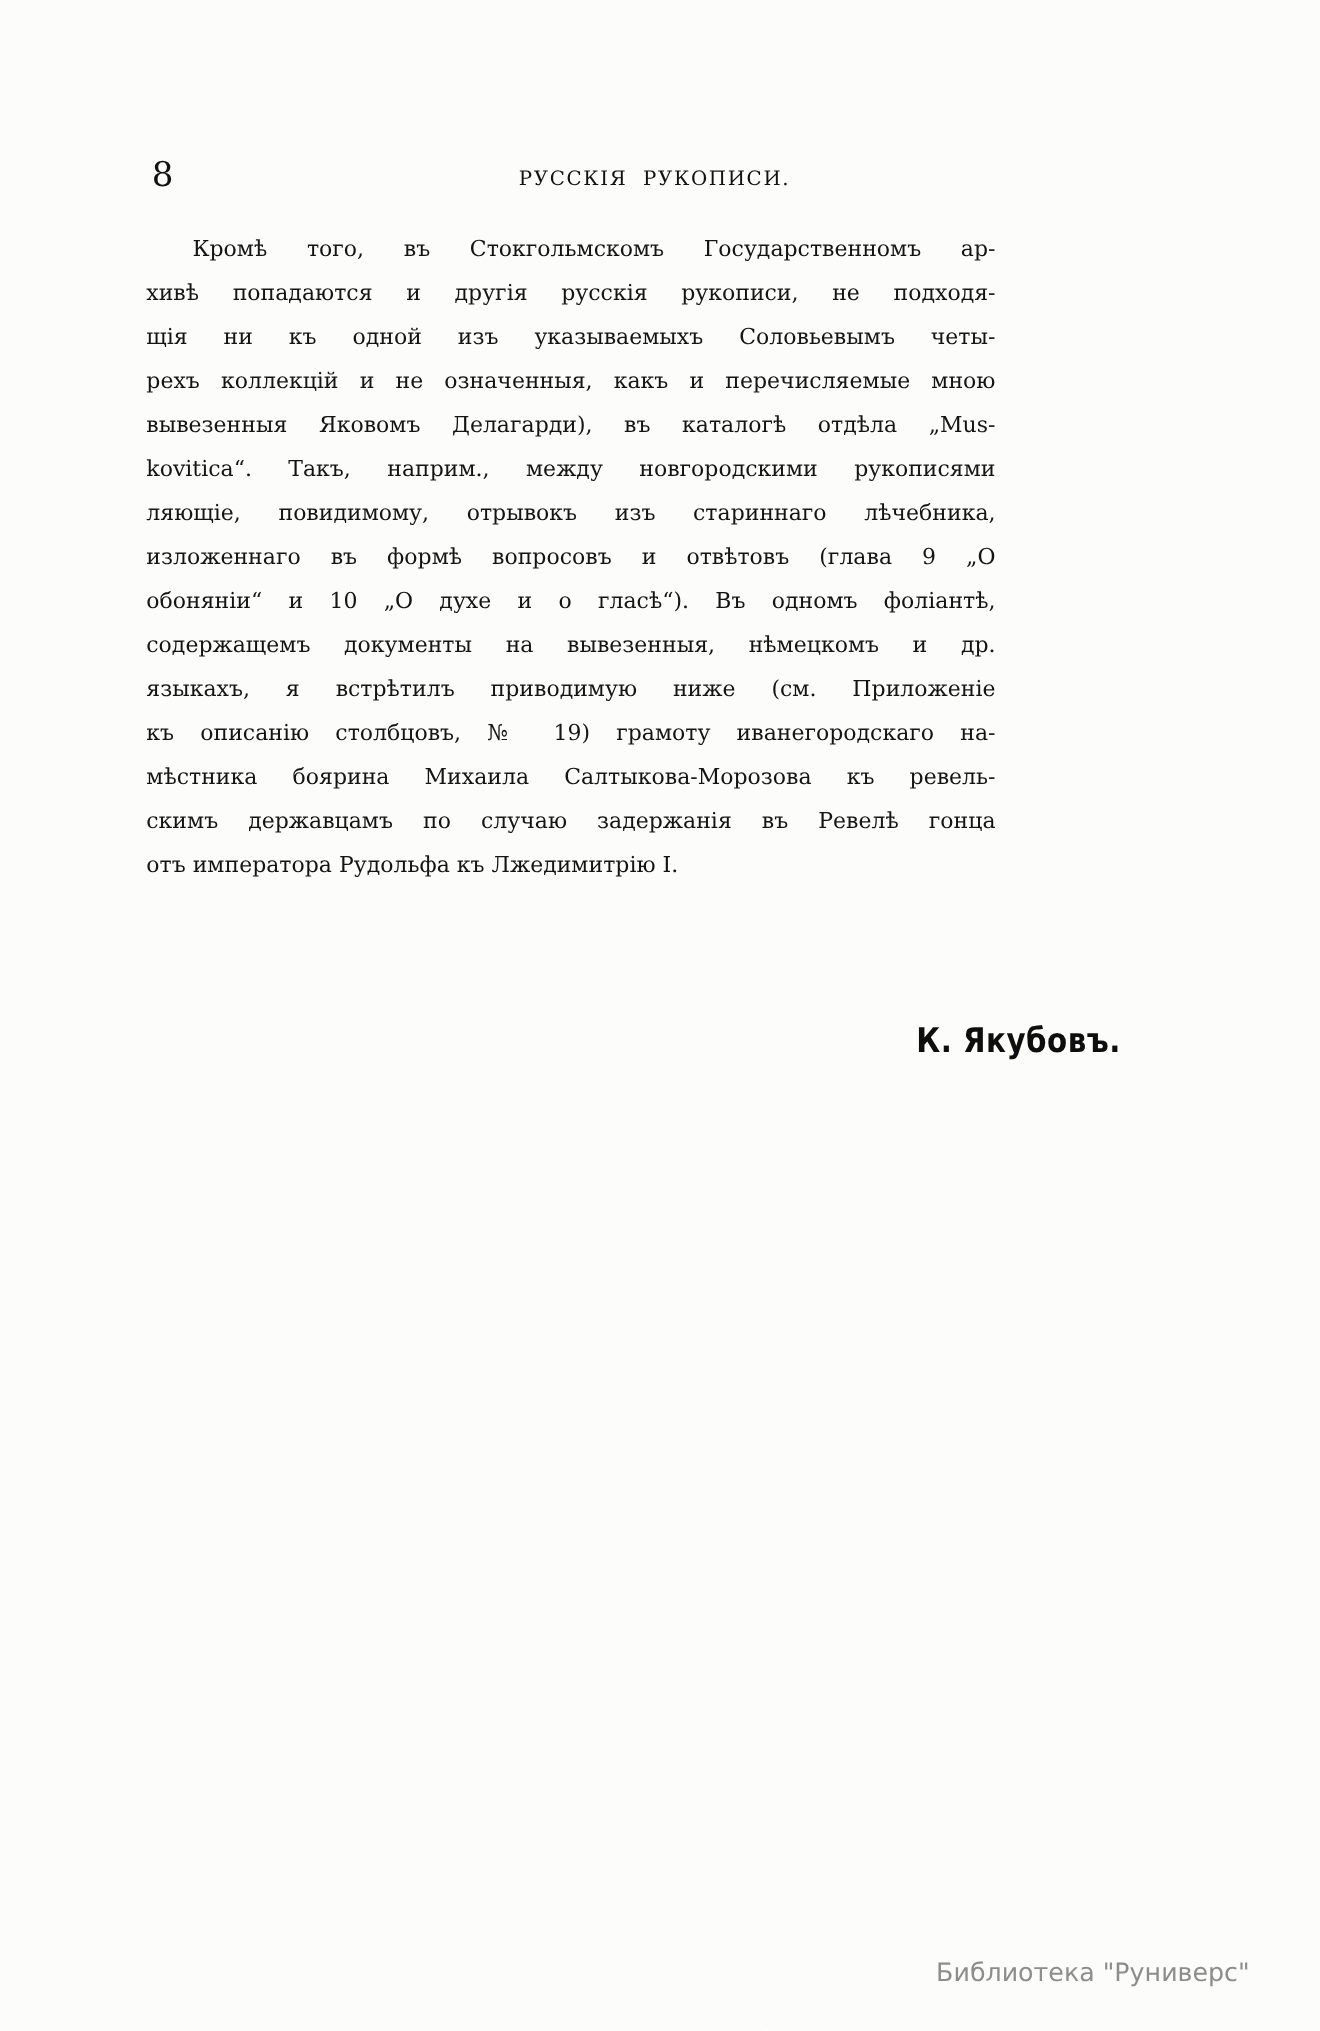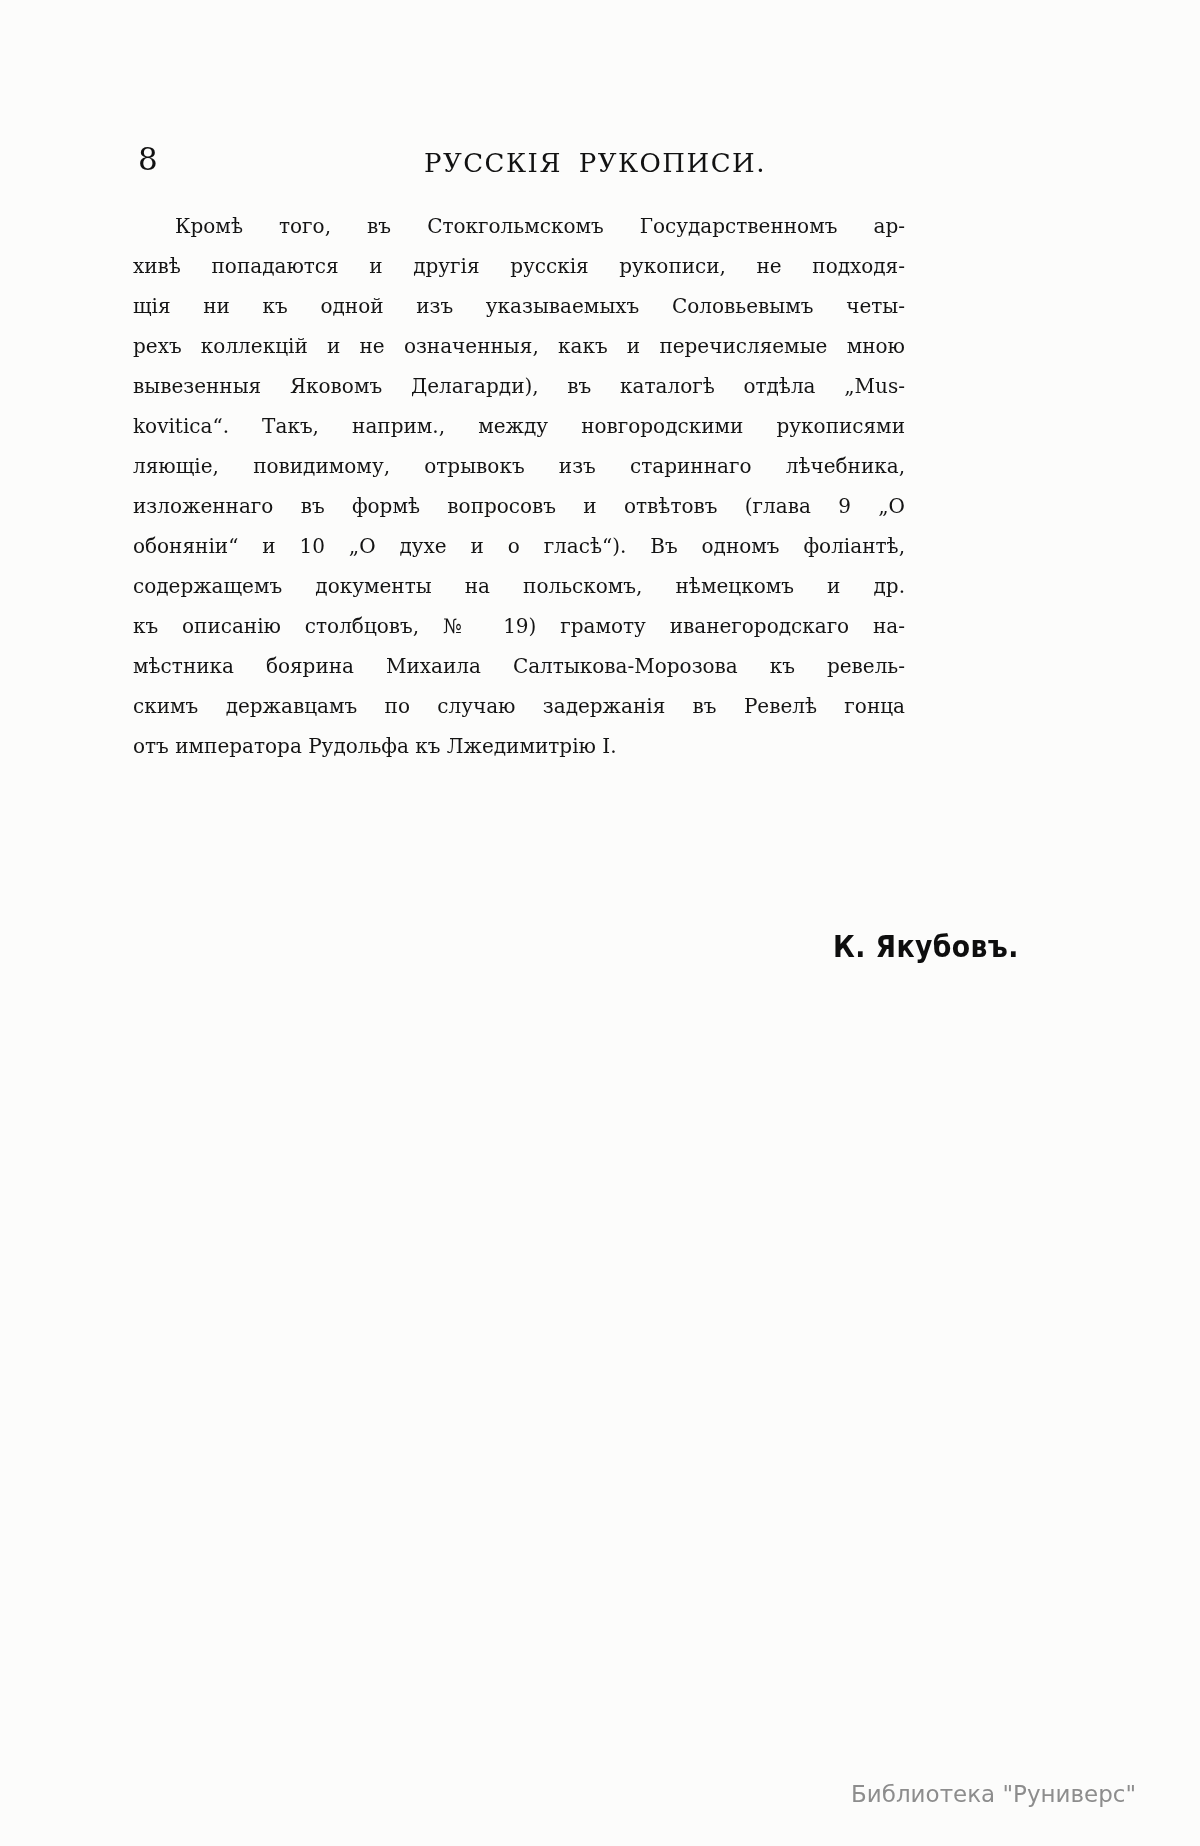--- a/index.html
+++ b/index.html
@@ -23,21 +23,21 @@
     font-size: 31px;
     line-height: 36px;
     color: #111;
   }
   .running-head {
     position: absolute;
     left: 0;
     top: 149px;
     width: 1190px;
     text-align: center;
-    font-size: 26px;
+    font-size: 18px;
     line-height: 28px;
     letter-spacing: 1.5px;
     word-spacing: 7px;
     font-weight: 500;
     color: #121212;
   }
   .body-text {
     position: absolute;
     left: 133px;
     top: 206px;
@@ -99,21 +99,22 @@
   <div class="body-text">
     <div class="text-line jline indent">Кромѣ того, въ Стокгольмскомъ Государственномъ ар-</div>
     <div class="text-line jline">хивѣ попадаются и другія русскія рукописи, не подходя-</div>
     <div class="text-line jline">щія ни къ одной изъ указываемыхъ Соловьевымъ четы-</div>
     <div class="text-line jline">рехъ коллекцій и не означенныя, какъ и перечисляемые мною</div>
     <div class="text-line jline">вывезенныя Яковомъ Делагарди), въ каталогѣ отдѣла „Mus-</div>
     <div class="text-line jline">kovitica“. Такъ, наприм., между новгородскими рукописями</div>
     <div class="text-line jline">ляющіе, повидимому, отрывокъ изъ стариннаго лѣчебника,</div>
     <div class="text-line jline">изложеннаго въ формѣ вопросовъ и отвѣтовъ (глава 9 „О</div>
     <div class="text-line jline">обоняніи“ и 10 „О духе и о гласѣ“). Въ одномъ фоліантѣ,</div>
-    <div class="text-line jline">содержащемъ документы на польскомъ, нѣмецкомъ и др.</div>
+    <div class="text-line jline">содержащемъ документы на вывезенныя, нѣмецкомъ и др.</div>
+    <div class="text-line jline">языкахъ, я встрѣтилъ приводимую ниже (см. Приложеніе</div>
     <div class="text-line jline">къ описанію столбцовъ, № 19) грамоту иванегородскаго на-</div>
     <div class="text-line jline">мѣстника боярина Михаила Салтыкова-Морозова къ ревель-</div>
     <div class="text-line jline">скимъ державцамъ по случаю задержанія въ Ревелѣ гонца</div>
     <div class="text-line plainline">отъ императора Рудольфа къ Лжедимитрію I.</div>
   </div>
 
   <div class="author-signature">К. Якубовъ.</div>
 
   <div class="watermark">Библиотека "Руниверс"</div>
 

